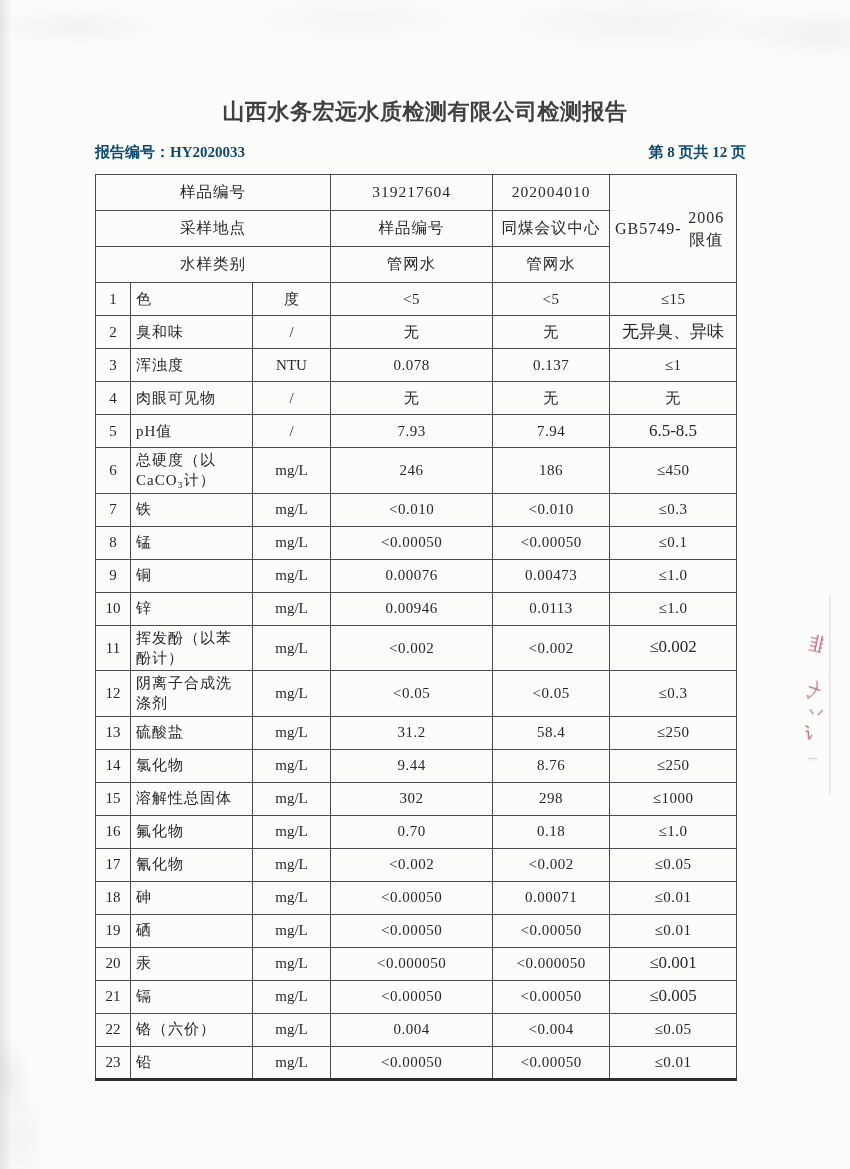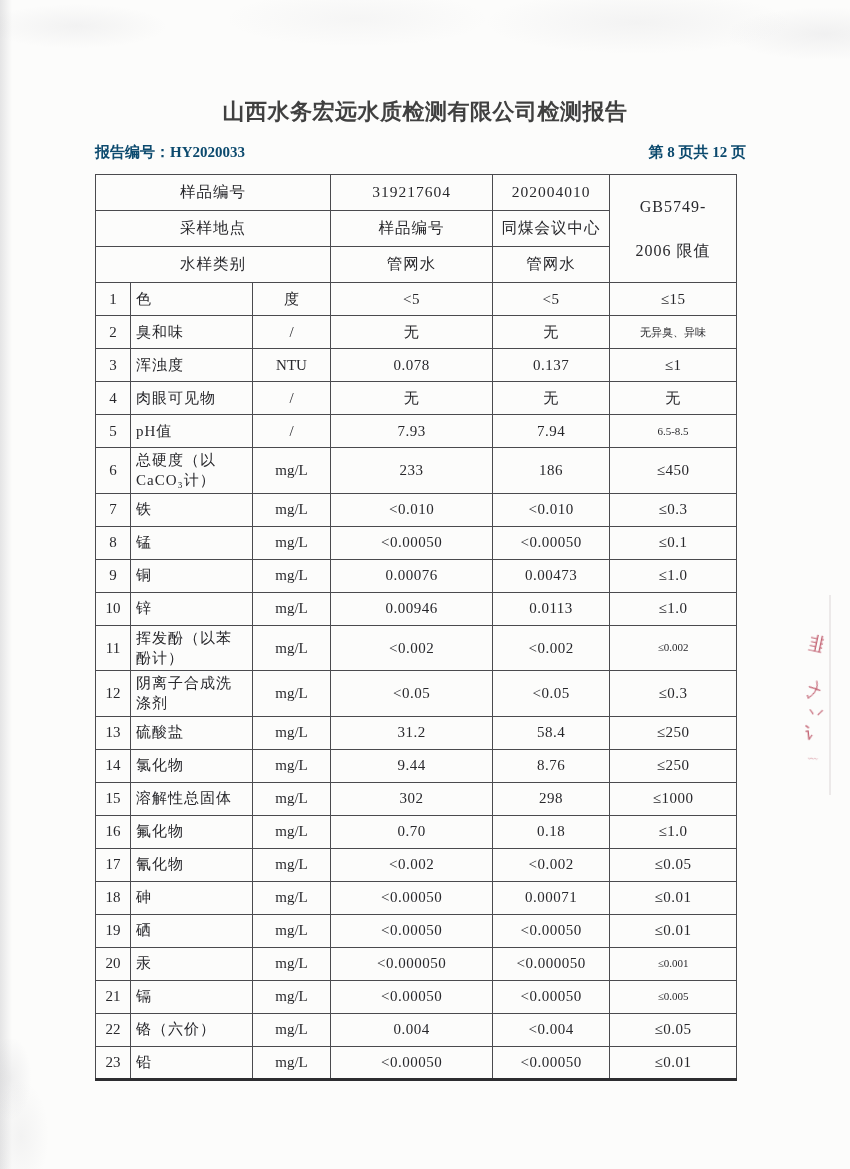--- a/index.html
+++ b/index.html
@@ -45,23 +45,23 @@
     overflow:hidden;}
   table.report{border:1.5px solid #3e3e42;}
   tr.last-edge td{border-bottom:3px solid #2d2d30;}
   thead th{height:31px;font-size:15.5px;letter-spacing:1px;}
   tbody tr{height:33px;}
   .c-no{text-align:center;width:34px;}
   .c-name{text-align:left;padding-left:9px;letter-spacing:1px;}
   .c-unit{text-align:center;}
   .c-val{text-align:center;letter-spacing:.5px;}
   .c-limit{text-align:center;letter-spacing:.5px;}
-  .c-limit.small{font-size:11px;letter-spacing:0;}
+  .c-limit.small{font-size:17px;letter-spacing:0;}
   .limit-head{vertical-align:middle;}
-  .limit-head .lh-inner{display:flex;flex-direction:column;justify-content:space-around;
+  .limit-head .lh-inner{display:flex;flex-direction:row;justify-content:space-around;
     height:88px;align-items:center;font-size:16px;letter-spacing:1px;}
 </style>
 </head>
 <body>
 
 <div class="page">
 
   <div class="edge-left"></div>
   <div class="noise-top"></div>
   <div class="noise-bottom-left"></div>
@@ -149,21 +149,21 @@
       <td class="c-name">pH值</td>
       <td class="c-unit">/</td>
       <td class="c-val">7.93</td>
       <td class="c-val">7.94</td>
       <td class="c-limit small">6.5-8.5</td>
     </tr>
         <tr>
       <td class="c-no">6</td>
       <td class="c-name">总硬度（以CaCO₃计）</td>
       <td class="c-unit">mg/L</td>
-      <td class="c-val">233</td>
+      <td class="c-val">246</td>
       <td class="c-val">186</td>
       <td class="c-limit">≤450</td>
     </tr>
         <tr>
       <td class="c-no">7</td>
       <td class="c-name">铁</td>
       <td class="c-unit">mg/L</td>
       <td class="c-val">&lt;0.010</td>
       <td class="c-val">&lt;0.010</td>
       <td class="c-limit">≤0.3</td>

